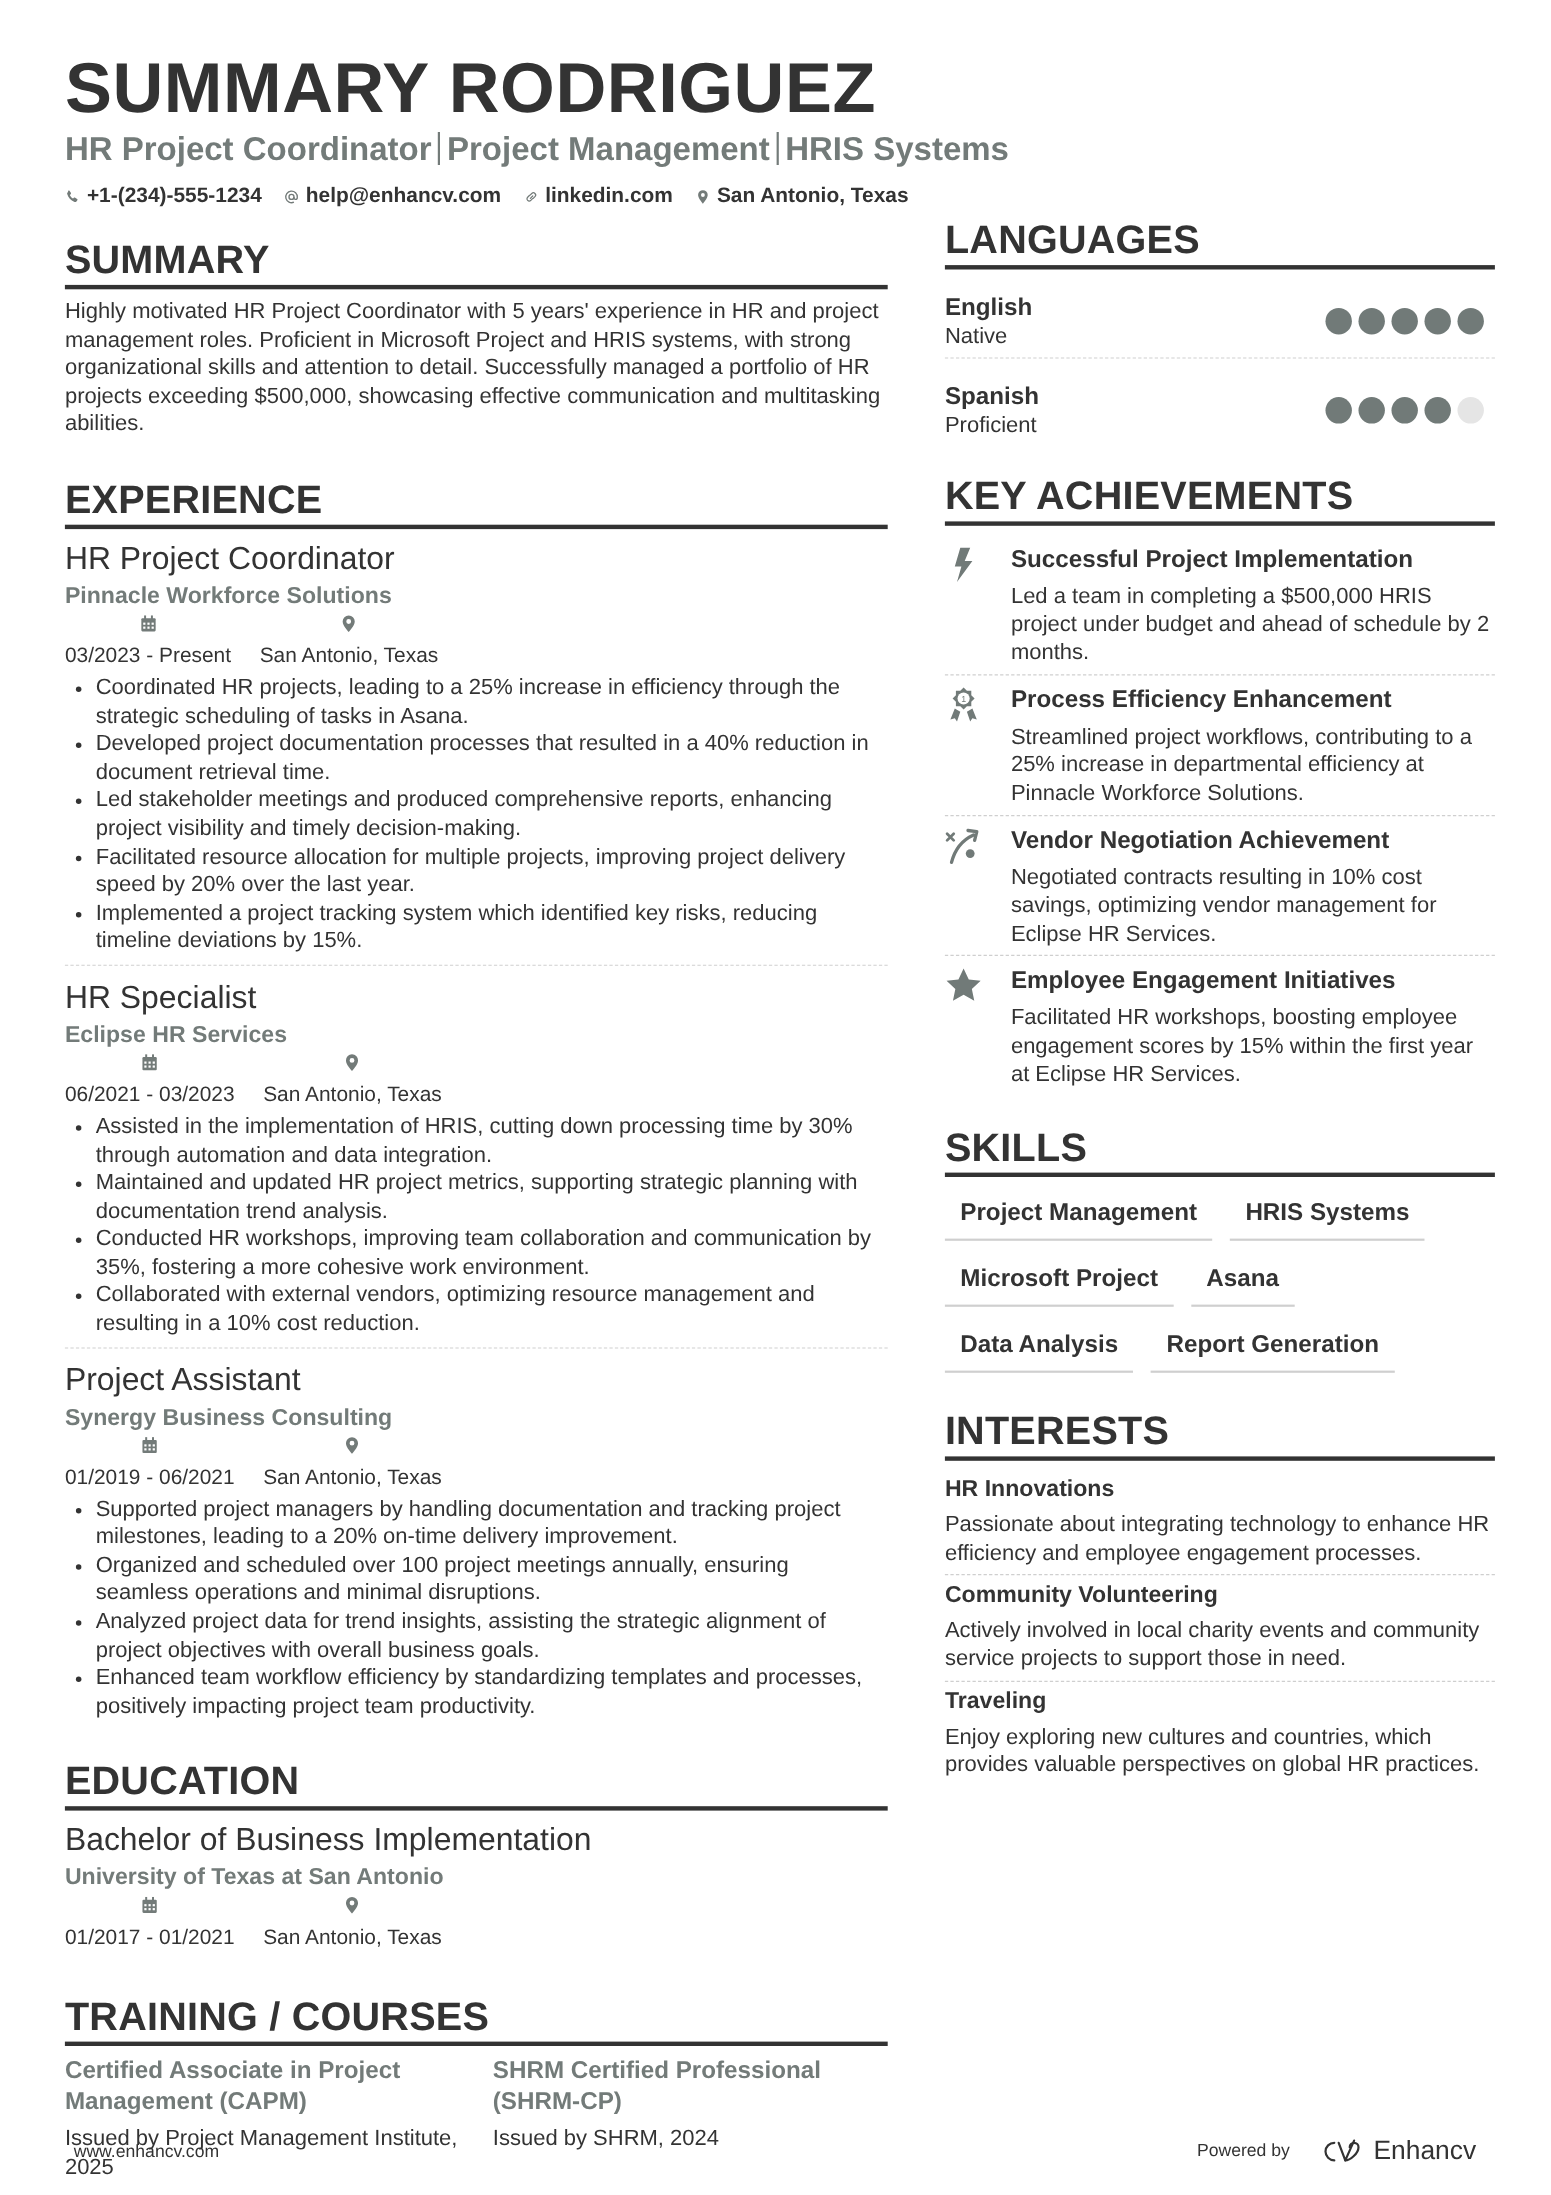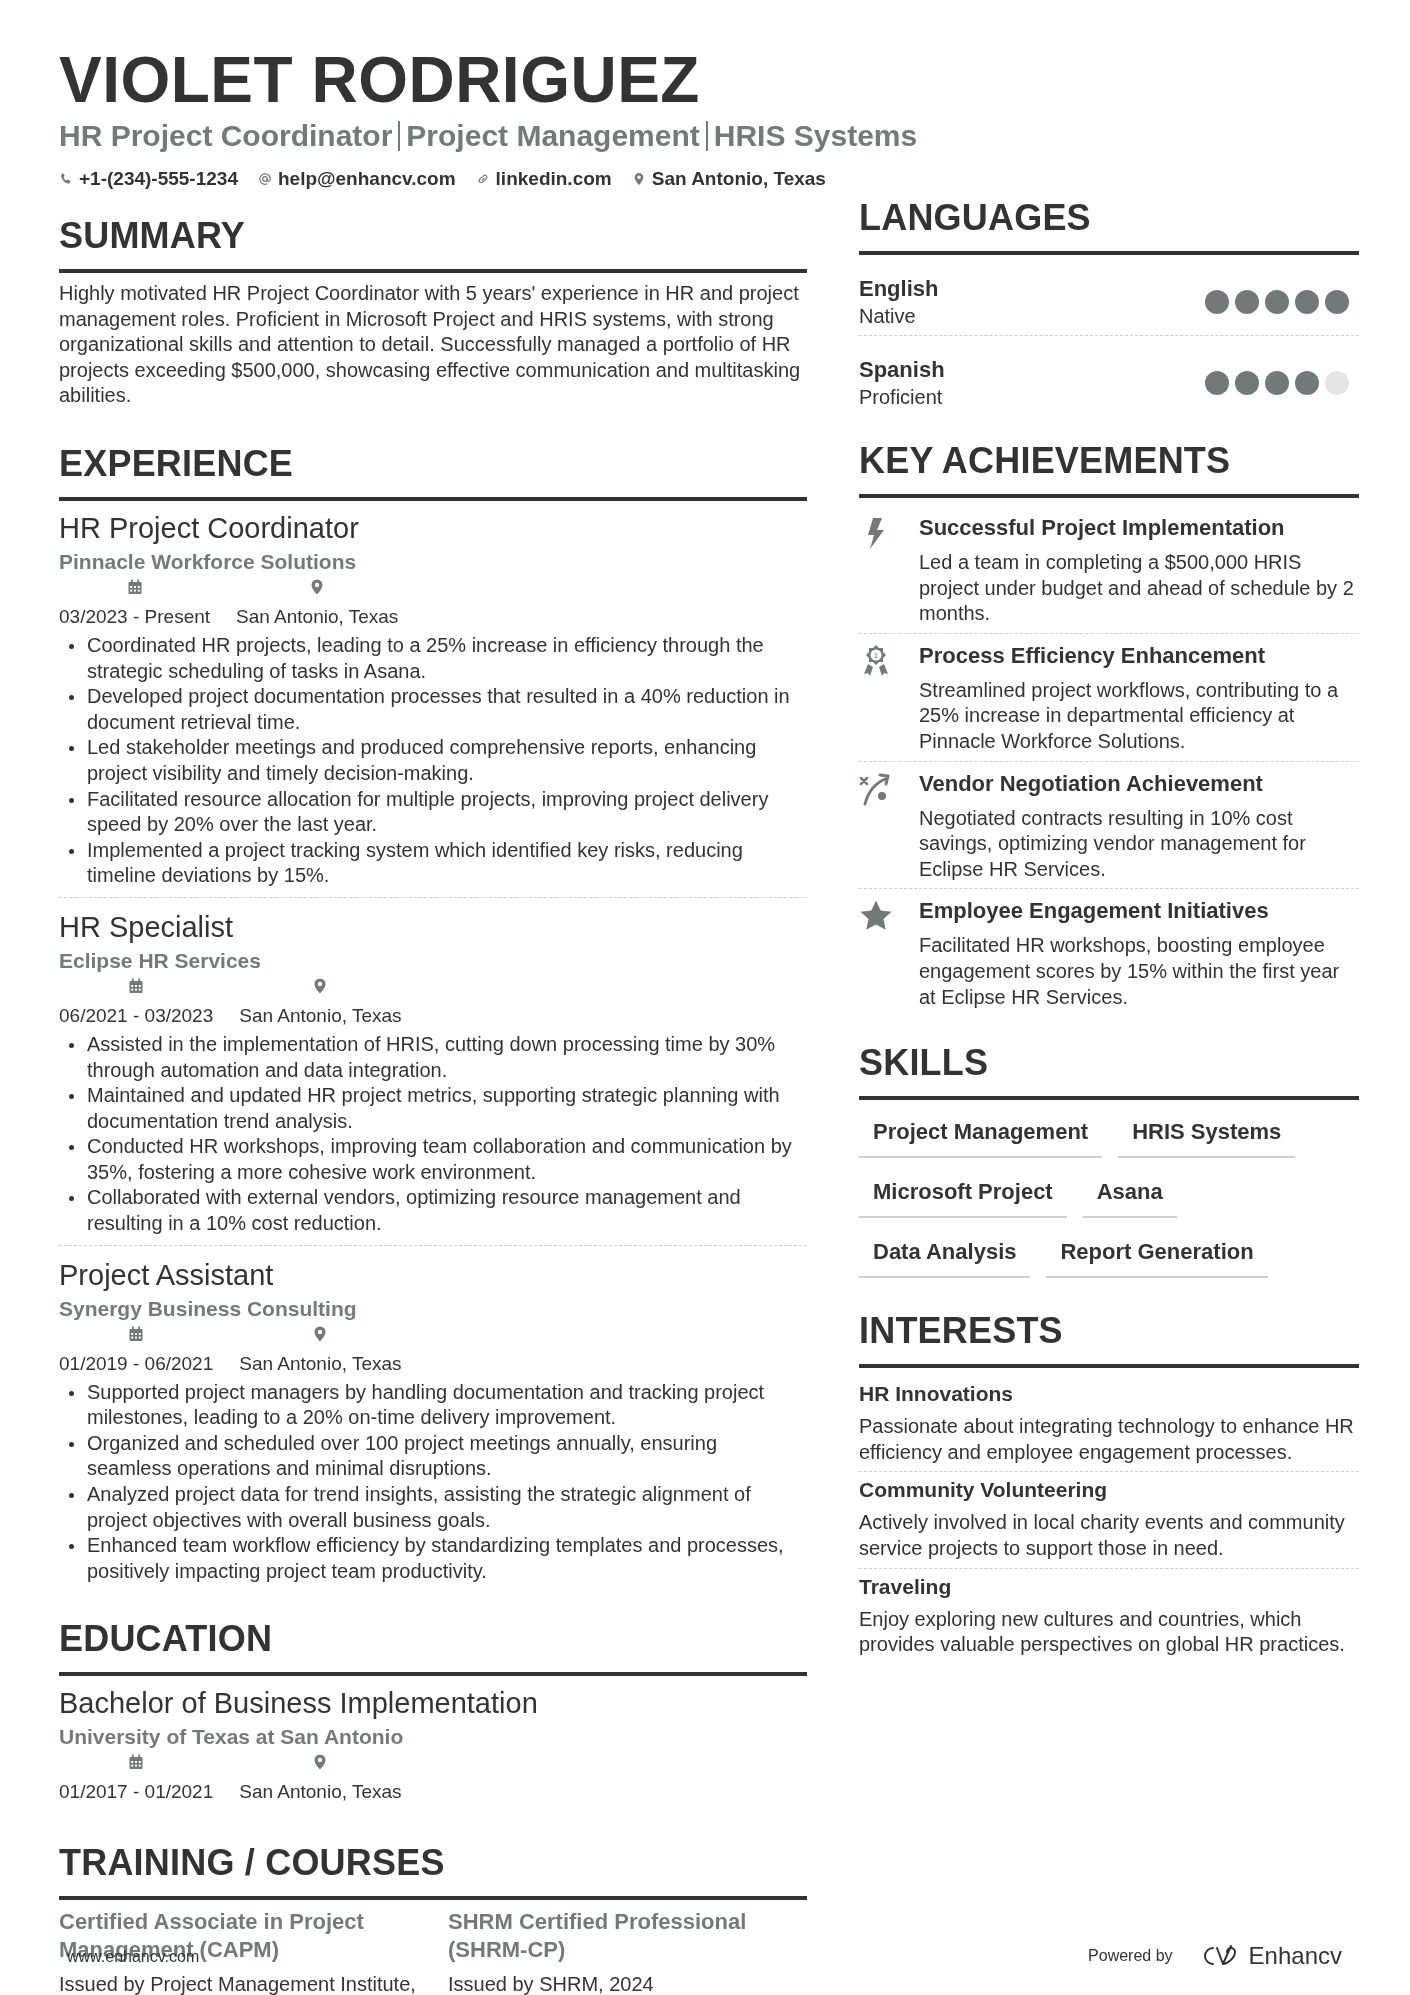--- a/index.html
+++ b/index.html
@@ -11,21 +11,21 @@
   .subtitle { font-size: 30px; font-weight: 700; color: #737b79; line-height: 40px; margin-top: 0px; }
   .subtitle .sep { display: inline-block; width: 2px; height: 30px; background: #737b79; vertical-align: -5px; margin: 0 6px; }
   .contacts { display: flex; gap: 20px; margin-top: 12px; font-size: 19px; font-weight: 700; color: #333333; align-items: center; }
   .contact { display: flex; align-items: center; gap: 6px; }
   .contact svg { width: 14px; height: 14px; }
 
   .col-left { position: absolute; left: 59px; top: 215px; width: 748px; }
   .col-right { position: absolute; left: 859px; top: 197px; width: 500px; }
 
   .section { margin-bottom: 20px; }
-  .section-title { font-size: 36px; font-weight: 700; color: #333333; line-height: 42px; padding-bottom: 12px; border-bottom: 4px solid #333333; margin-bottom: 8px; letter-spacing: 0.2px; }
+  .section-title { font-size: 36px; font-weight: 700; color: #333333; line-height: 42px; padding-bottom: 2px; border-bottom: 4px solid #333333; margin-bottom: 8px; letter-spacing: 0.2px; }
 
   .summary-text { font-size: 20px; line-height: 25.6px; color: #333333; }
 
   .job { padding-bottom: 8px; margin-bottom: 10px; border-bottom: 1.5px dashed #cfcfcf; }
   .job:last-child { border-bottom: none; }
   .job-title { font-size: 29px; line-height: 38px; color: #333333; }
   .job-company { font-size: 21px; font-weight: 700; color: #737b79; line-height: 30px; }
   .job-meta { display: flex; gap: 26px; font-size: 19px; color: #333333; line-height: 28px; align-items: center; margin-top: 2px; }
   .meta-item { display: flex; align-items: center; gap: 8px; flex-direction: column; }
   .meta-item svg { width: 14px; height: 16px; }
@@ -66,21 +66,21 @@
   .footer-url { position: absolute; left: 67px; top: 10px; font-size: 16px; color: #333333; }
   .footer-right { position: absolute; right: 68px; top: 4px; display: flex; align-items: center; gap: 24px; }
   .powered { font-size: 16px; color: #333333; }
   .brand { display: flex; align-items: center; gap: 8px; font-size: 24px; color: #333333; }
   .brand svg { width: 44px; height: 24px; }
 </style>
 </head>
 <body>
 
 <div class="header">
-  <div class="name">VIOLET RODRIGUEZ</div>
+  <div class="name">SUMMARY RODRIGUEZ</div>
   <div class="subtitle">
     <span>HR Project Coordinator</span><span class="sep"></span><span>Project Management</span><span class="sep"></span><span>HRIS Systems</span>
   </div>
   <div class="contacts">
     <div class="contact">
       <svg viewBox="0 0 16 16">
           <path d="M3.5 1.5c.5-.3 1.1-.2 1.4.3l1.3 2c.3.5.2 1.1-.2 1.4l-.9.7c.6 1.6 1.8 3 3.4 3.8l.8-.8c.4-.4 1-.4 1.4-.1l2 1.4c.5.3.6 1 .2 1.4l-.9 1.1c-.5.6-1.3.8-2 .5C6 11.8 3.4 8.9 2.4 5.1c-.2-.8.1-1.6.7-2z" fill="#737b79"></path>
         </svg>
       <span>+1-(234)-555-1234</span>
     </div>

